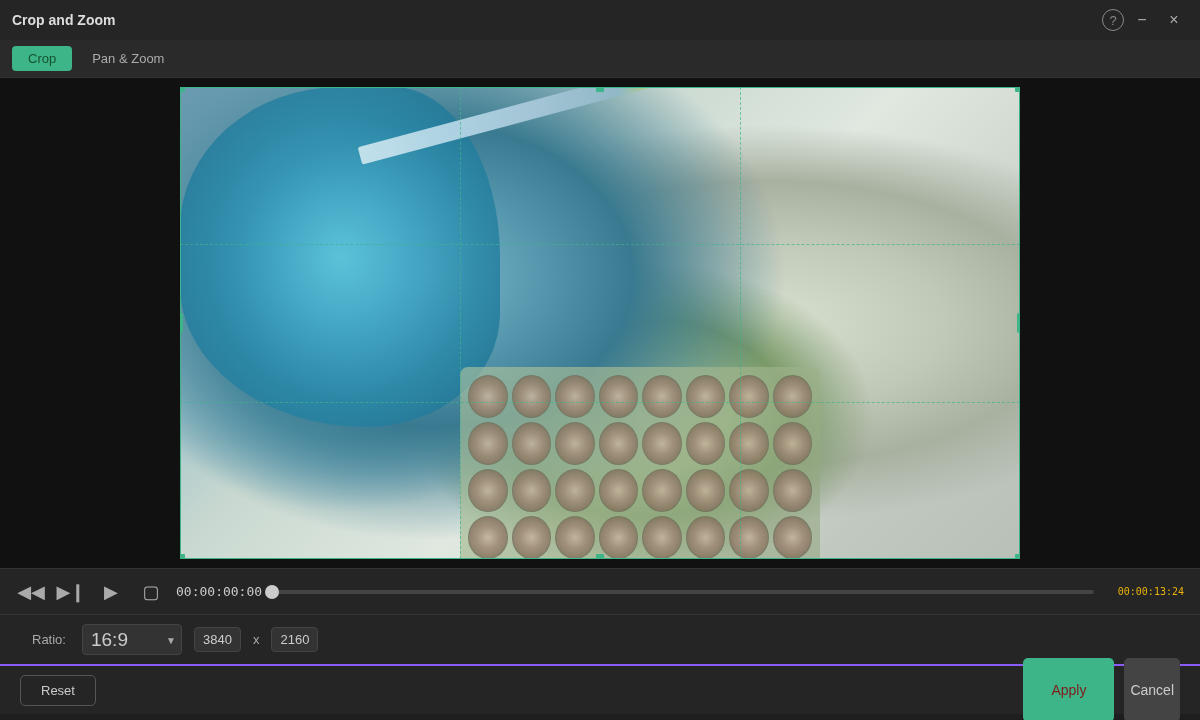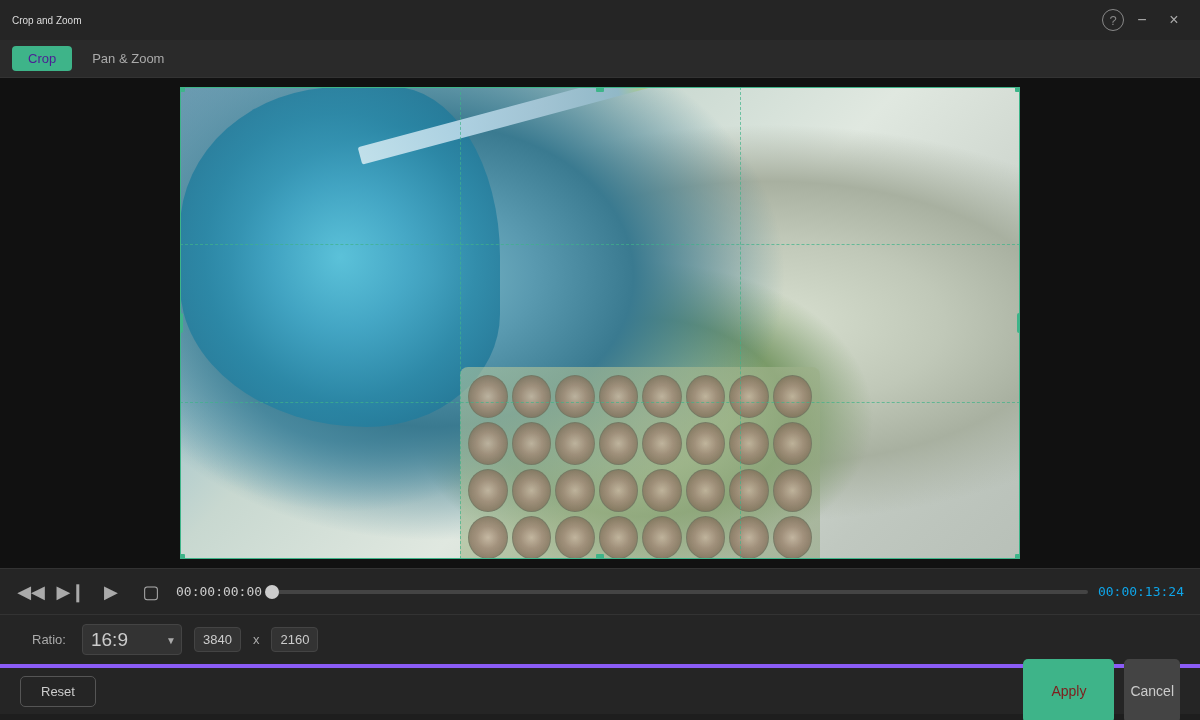--- a/index.html
+++ b/index.html
@@ -20,22 +20,23 @@
       padding: 0 12px;
       height: 40px;
       background: #252525;
     }
     #title-bar-left {
       display: flex;
       align-items: center;
       gap: 8px;
     }
     #title-text {
-      font-size: 10px;
+      font-size: 14px;
       color: #ddd;
+      font-weight: bold;
     }
     #title-controls {
       display: flex;
       align-items: center;
       gap: 4px;
     }
     .title-btn {
       width: 28px;
       height: 28px;
       border-radius: 4px;
@@ -61,21 +62,21 @@
     }
     .tab {
       padding: 5px 16px;
       border-radius: 4px;
       font-size: 13px;
       cursor: pointer;
       color: #aaa;
     }
     .tab.active {
       background: #3eb489;
-      color: #4c1d95;
+      color: #14532d;
       font-weight: 500;
     }
 
     
     #video-area {
       position: relative;
       width: 100%;
       height: 490px;
       background: #111;
       display: flex;
@@ -228,22 +229,22 @@
       position: absolute;
       left: 0;
       top: 50%;
       transform: translate(-50%, -50%);
       width: 14px; height: 14px;
       background: #ccc;
       border-radius: 50%;
       cursor: pointer;
     }
     #time-end {
-      font-size: 13px;
-      color: #0ea5e9;
+      font-size: 10px;
+      color: #eab308;
       font-family: monospace;
       min-width: 80px;
       text-align: right;
     }
 
     
     #bottom-controls {
       height: 50px;
       background: #252525;
       display: flex;
@@ -300,21 +301,21 @@
     .spacer { flex: 1; }
 
     
     #footer-btns {
       height: 50px;
       background: #252525;
       display: flex;
       align-items: center;
       justify-content: space-between;
       padding: 0 20px;
-      border-top: 4px solid #8b5cf6;
+      border-top: 2px solid #8b5cf6;
     }
     #reset-btn {
       background: transparent;
       border: 1px solid #555;
       color: #ccc;
       padding: 7px 20px;
       border-radius: 5px;
       font-size: 13px;
       cursor: pointer;
     }

